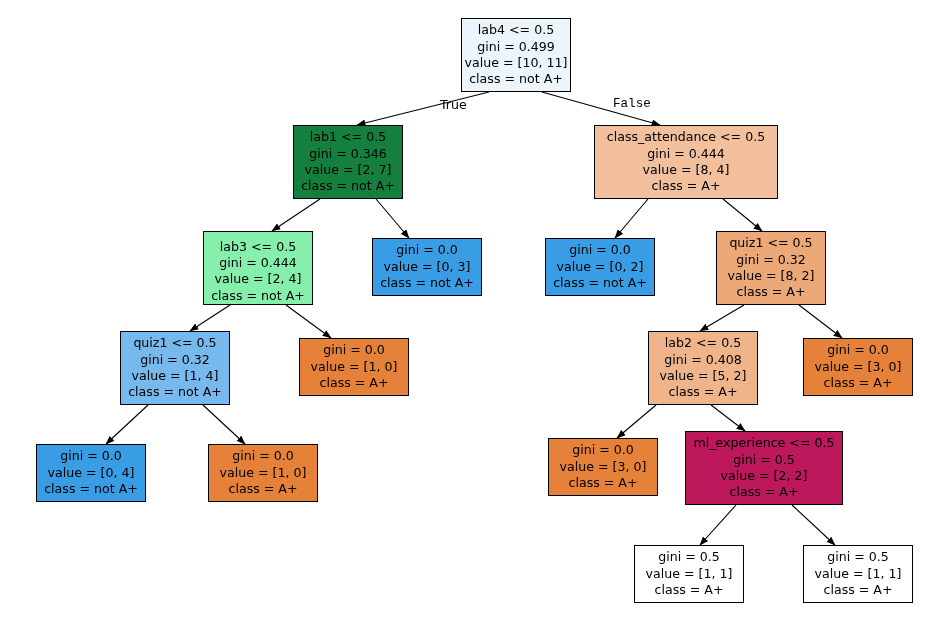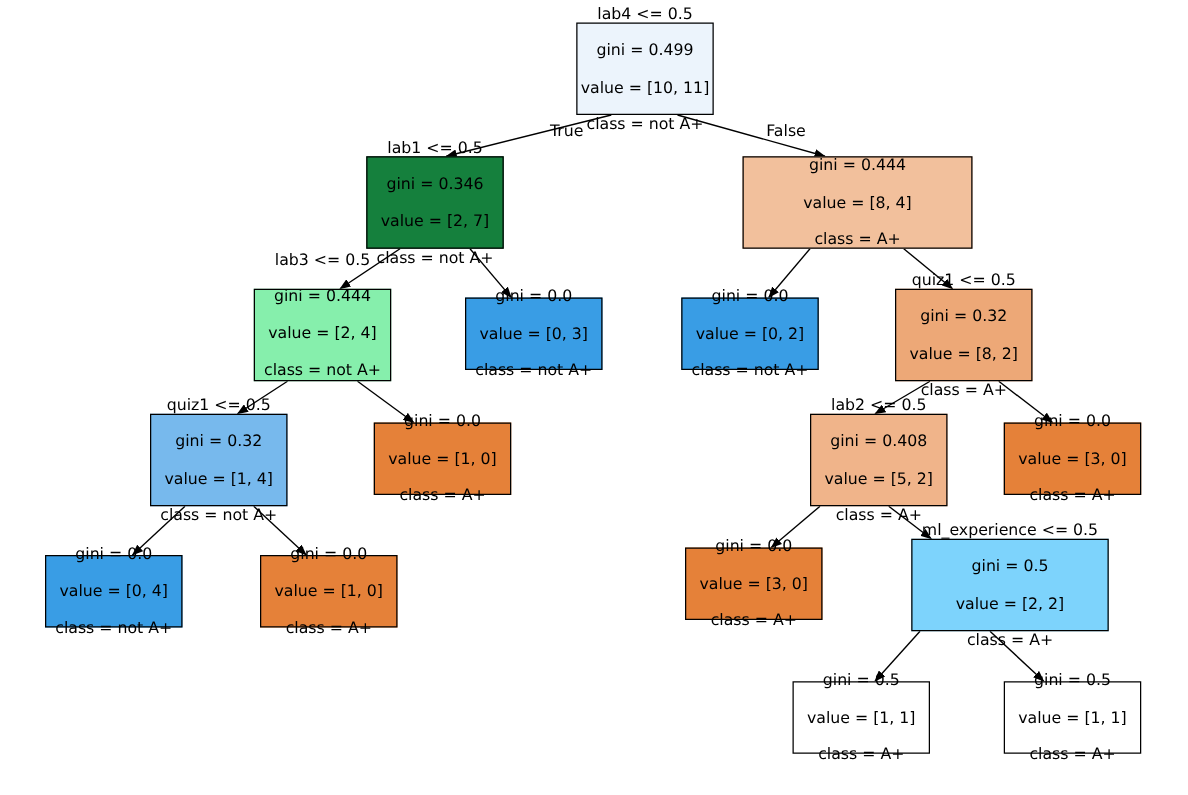--- a/index.html
+++ b/index.html
@@ -29,21 +29,20 @@
     border: 1px solid #000000;
     display: flex;
     flex-direction: column;
     align-items: center;
     justify-content: center;
     line-height: 1.30;
     font-size: 12.6px;
     color: #000000;
     text-align: center;
     white-space: nowrap;
-    gap: 13px;
   }
   .node .line {
     display: block;
   }
   .edge-label {
     position: absolute;
     font-size: 12.6px;
     color: #000000;
     white-space: nowrap;
   }
@@ -72,36 +71,37 @@
         <line x1="148" y1="405" x2="106" y2="444" stroke="#000000" stroke-width="1.1" marker-end="url(#arrowhead)"></line>
         <line x1="203" y1="405" x2="245" y2="444" stroke="#000000" stroke-width="1.1" marker-end="url(#arrowhead)"></line>
         <line x1="656" y1="405" x2="617" y2="438" stroke="#000000" stroke-width="1.1" marker-end="url(#arrowhead)"></line>
         <line x1="711" y1="405" x2="745" y2="431" stroke="#000000" stroke-width="1.1" marker-end="url(#arrowhead)"></line>
         <line x1="736" y1="505" x2="700" y2="545" stroke="#000000" stroke-width="1.1" marker-end="url(#arrowhead)"></line>
         <line x1="792" y1="505" x2="835" y2="545" stroke="#000000" stroke-width="1.1" marker-end="url(#arrowhead)"></line>
       </g>
   </svg>
   <div id="label-layer">
       <div class="edge-label" style="left: 392px; top: 97px; margin-left: 48px;">True</div>
-      <div class="edge-label" style="left: 613px; top: 97px;">False</div>
+      <div class="edge-label" style="left: 613px; top: 97px; font-family: Liberation Mono, monospace;">False</div>
     </div>
   <div id="node-layer">
       <div class="node" style="left: 461px; top: 18px; width: 110px; height: 74px; background: rgb(236, 244, 252); border-color: rgb(0, 0, 0);">
         <span class="line">lab4 &lt;= 0.5</span>
         <span class="line">gini = 0.499</span>
         <span class="line">value = [10, 11]</span>
         <span class="line">class = not A+</span>
       </div>
       <div class="node" style="left: 293px; top: 125px; width: 110px; height: 74px; background: #15803d; border-color: rgb(0, 0, 0);">
         <span class="line">lab1 &lt;= 0.5</span>
         <span class="line">gini = 0.346</span>
         <span class="line">value = [2, 7]</span>
         <span class="line">class = not A+</span>
       </div>
       <div class="node" style="left: 594px; top: 125px; width: 184px; height: 74px; background: rgb(242, 192, 156); border-color: rgb(0, 0, 0);">
+        <span class="line">class_attendance &lt;= 0.5</span>
         <span class="line">gini = 0.444</span>
         <span class="line">value = [8, 4]</span>
         <span class="line">class = A+</span>
       </div>
       <div class="node" style="left: 203px; top: 231px; width: 110px; height: 74px; background: #86efac; border-color: rgb(0, 0, 0); justify-content: flex-end;">
         <span class="line">lab3 &lt;= 0.5</span>
         <span class="line">gini = 0.444</span>
         <span class="line">value = [2, 4]</span>
         <span class="line">class = not A+</span>
       </div>
@@ -151,21 +151,21 @@
       <div class="node" style="left: 208px; top: 444px; width: 110px; height: 58px; background: rgb(229, 129, 57); border-color: rgb(0, 0, 0);">
         <span class="line">gini = 0.0</span>
         <span class="line">value = [1, 0]</span>
         <span class="line">class = A+</span>
       </div>
       <div class="node" style="left: 548px; top: 438px; width: 110px; height: 58px; background: rgb(229, 129, 57); border-color: rgb(0, 0, 0);">
         <span class="line">gini = 0.0</span>
         <span class="line">value = [3, 0]</span>
         <span class="line">class = A+</span>
       </div>
-      <div class="node" style="left: 685px; top: 431px; width: 158px; height: 74px; background: #7dd3fc; border-color: rgb(0, 0, 0); margin-left: 44px;">
+      <div class="node" style="left: 685px; top: 431px; width: 158px; height: 74px; background: #be185d; border-color: rgb(0, 0, 0);">
         <span class="line">ml_experience &lt;= 0.5</span>
         <span class="line">gini = 0.5</span>
         <span class="line">value = [2, 2]</span>
         <span class="line">class = A+</span>
       </div>
       <div class="node" style="left: 634px; top: 545px; width: 110px; height: 58px; background: rgb(255, 255, 255); border-color: rgb(0, 0, 0);">
         <span class="line">gini = 0.5</span>
         <span class="line">value = [1, 1]</span>
         <span class="line">class = A+</span>
       </div>

